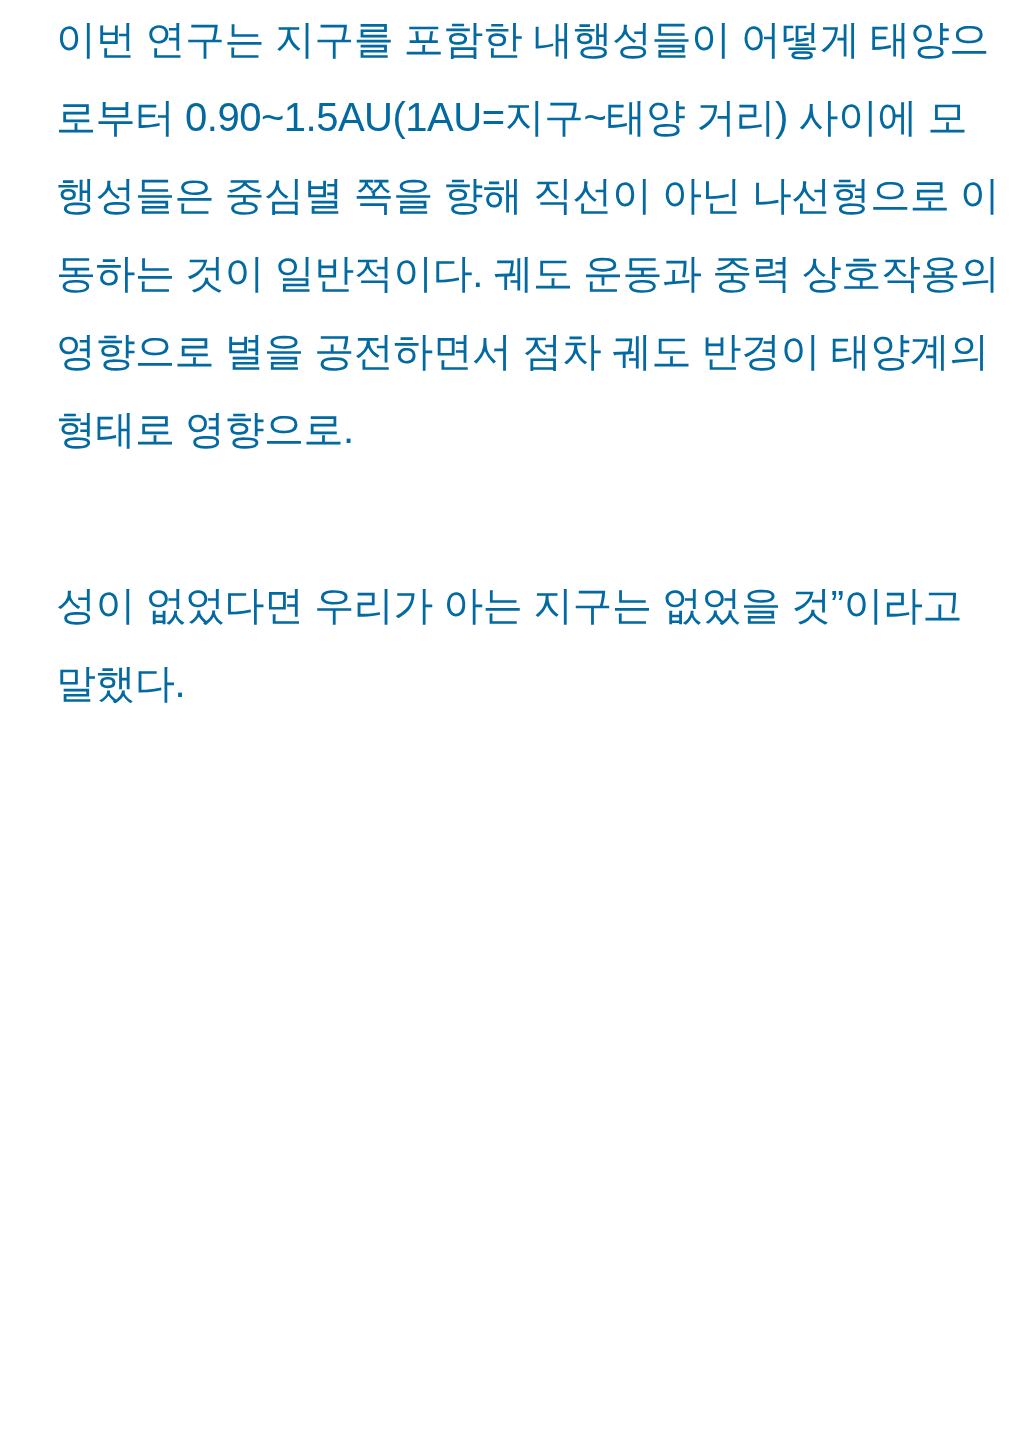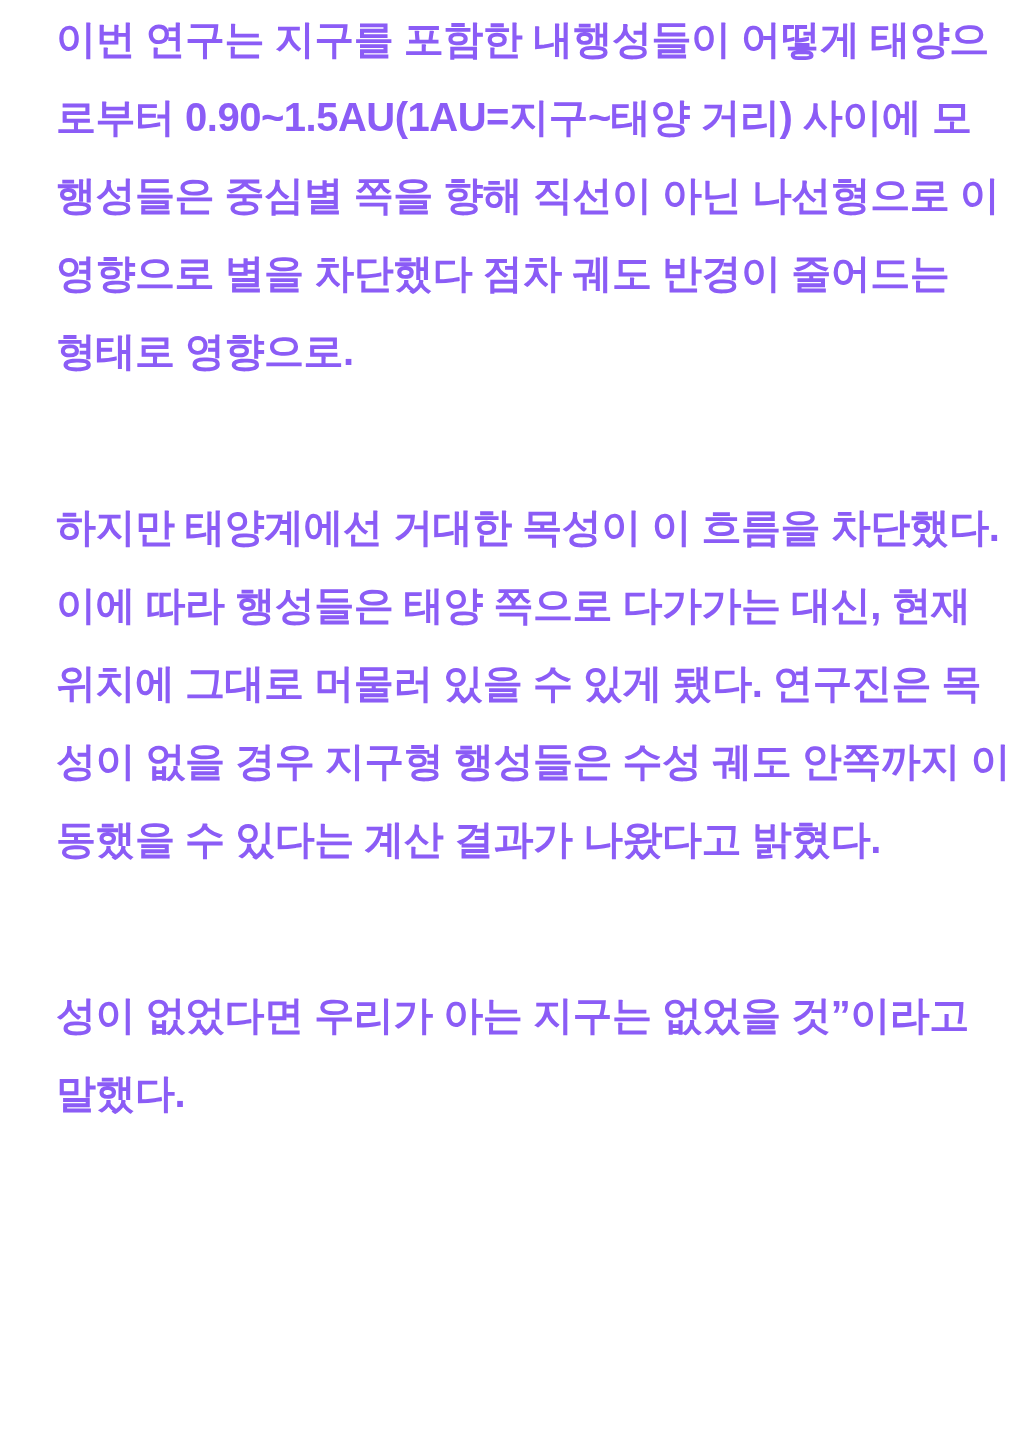--- a/index.html
+++ b/index.html
@@ -18,45 +18,39 @@
   }
   .paragraph {
     margin: 0 0 98px 0;
   }
   .paragraph:last-child {
     margin-bottom: 0;
   }
   .line {
     font-size: 40px;
     line-height: 78px;
-    font-weight: 700;
-    color: #8b5cf6;
+    font-weight: 400;
+    color: #0369a1;
     letter-spacing: -0.5px;
     white-space: nowrap;
   }
 </style>
 </head>
 <body>
 
 <div class="article">
 
   <div class="paragraph">
     <div class="line">이번 연구는 지구를 포함한 내행성들이 어떻게 태양으</div>
     <div class="line">로부터 0.90~1.5AU(1AU=지구~태양 거리) 사이에 모</div>
     <div class="line">행성들은 중심별 쪽을 향해 직선이 아닌 나선형으로 이</div>
-    <div class="line">영향으로 별을 차단했다 점차 궤도 반경이 줄어드는</div>
+    <div class="line">동하는 것이 일반적이다. 궤도 운동과 중력 상호작용의</div>
+    <div class="line">영향으로 별을 공전하면서 점차 궤도 반경이 태양계의</div>
     <div class="line">형태로 영향으로.</div>
   </div>
 
-  <div class="paragraph">
-    <div class="line">하지만 태양계에선 거대한 목성이 이 흐름을 차단했다.</div>
-    <div class="line">이에 따라 행성들은 태양 쪽으로 다가가는 대신, 현재</div>
-    <div class="line">위치에 그대로 머물러 있을 수 있게 됐다. 연구진은 목</div>
-    <div class="line">성이 없을 경우 지구형 행성들은 수성 궤도 안쪽까지 이</div>
-    <div class="line">동했을 수 있다는 계산 결과가 나왔다고 밝혔다.</div>
-  </div>
 
   <div class="paragraph">
     <div class="line">성이 없었다면 우리가 아는 지구는 없었을 것”이라고</div>
     <div class="line">말했다.</div>
   </div>
 
 </div>
 
 </body></html>

